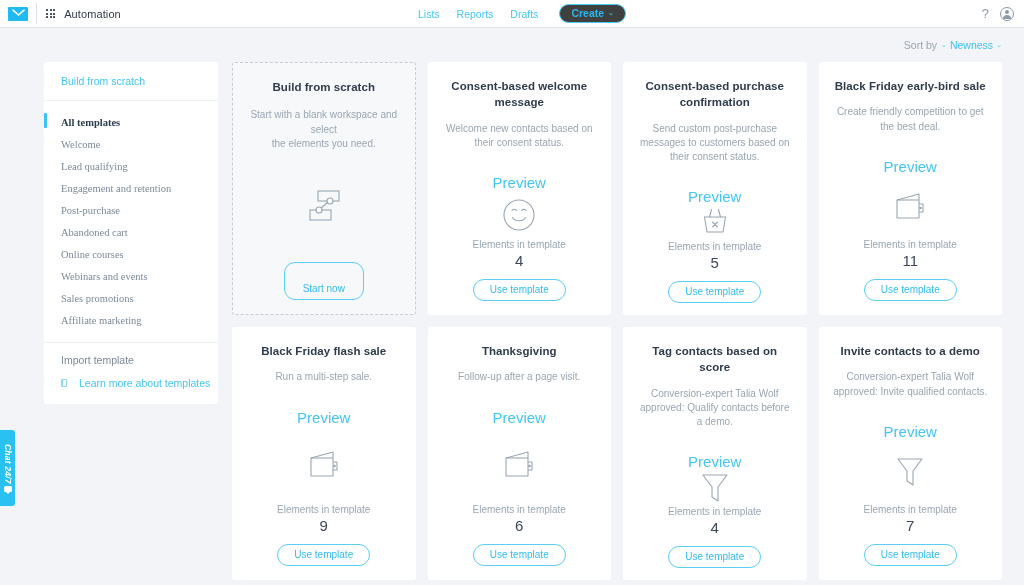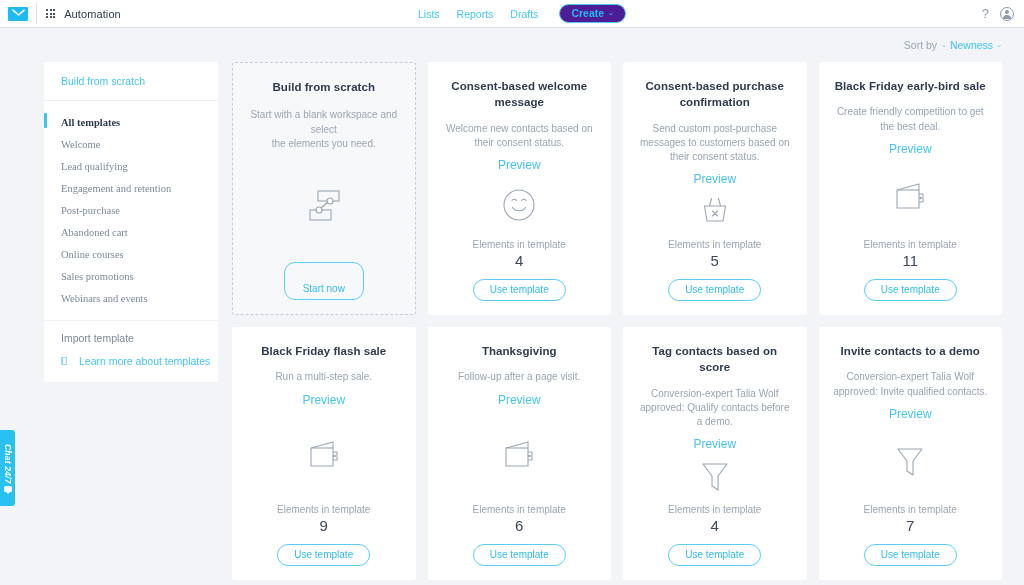--- a/index.html
+++ b/index.html
@@ -55,21 +55,21 @@
     cursor: pointer;
     white-space: nowrap;
   }
   .create-btn {
     border: 1px solid #4cc9f5;
     border-radius: 11px;
     padding: 2px 11px 3px 11px;
     font-size: 10.5px;
     font-weight: bold;
     color: #2bb7ef;
-    background: #4c1d95;
+    background: #404040;
     cursor: pointer;
     display: flex; align-items: center; gap: 4px;
     margin-left: 4px;
   }
   .caret { font-size: 7px; opacity: .85; }
   .topbar-right {
     position: absolute; right: 10px;
     display: flex; align-items: center; gap: 11px;
   }
   .help-icon { font-size: 13px; color: #8d9aa8; cursor: pointer; line-height: 1; }
@@ -173,21 +173,21 @@
   }
   .card-title {
     font-size: 11.5px; font-weight: bold; color: #2f3c4e;
     line-height: 1.42; letter-spacing: .05px;
   }
   .card-desc {
     font-size: 10px; color: #9aa6b2; line-height: 1.42;
     margin-top: 11px;
   }
   .preview-link {
-    font-size: 12px; color: #45c5f3; cursor: pointer; margin-top: 8px;
+    font-size: 15px; color: #45c5f3; cursor: pointer; margin-top: 24px;
   }
   .icon-wrap {
     flex: 1;
     display: flex; align-items: center; justify-content: center;
     width: 100%;
   }
   .elements-label { font-size: 10px; color: #9aa6b2; }
   .elements-count {
     font-size: 15px; color: #3c4858; margin-top: 2px; line-height: 1.15;
   }
@@ -295,22 +295,23 @@
   <div class="sidebar">
     <div class="sb-scratch">Build from scratch</div>
     <div class="sb-group" id="sb-list">
         <div class="sb-item active"><span>All templates</span></div>
         <div class="sb-item"><span>Welcome</span></div>
         <div class="sb-item"><span>Lead qualifying</span></div>
         <div class="sb-item"><span>Engagement and retention</span></div>
         <div class="sb-item"><span>Post-purchase</span></div>
         <div class="sb-item"><span>Abandoned cart</span></div>
         <div class="sb-item"><span>Online courses</span></div>
+        <div class="sb-item"><span>Webinars and events</span></div>
         <div class="sb-item"><span>Sales promotions</span></div>
-        <div class="sb-item"><span>Webinars and events</span></div>
+        <div class="sb-item"><span>Affiliate marketing</span></div>
       </div>
     <div class="sb-foot">
       <div class="sb-import">Import template</div>
       <div class="sb-learn">
         <span class="book-icon"></span>
         <span>Learn more about templates</span>
       </div>
     </div>
   </div>
 

